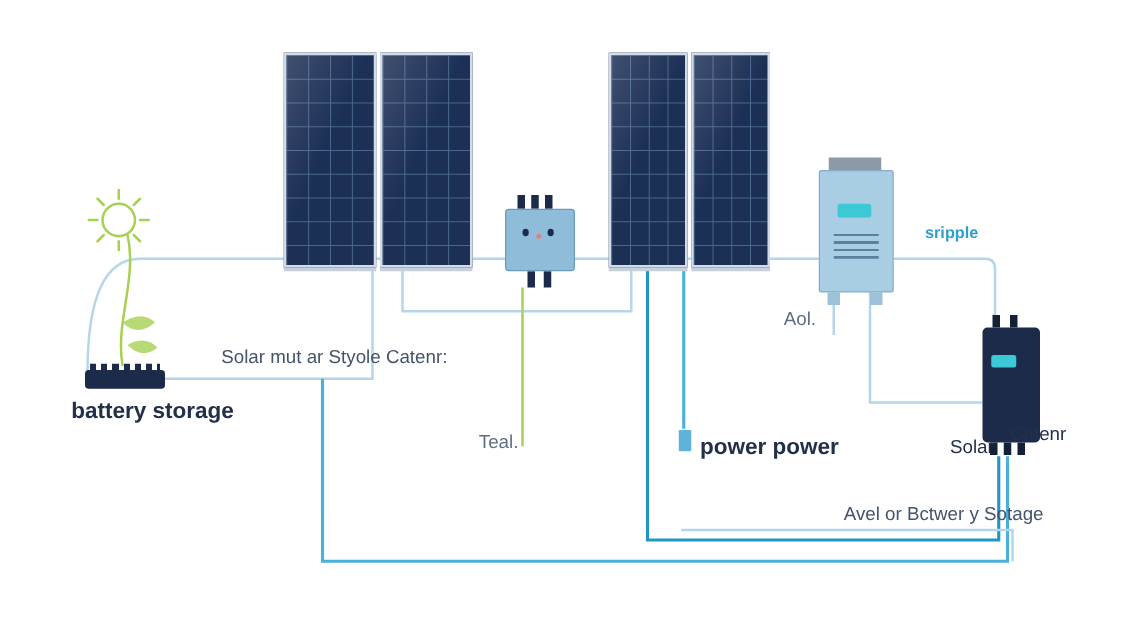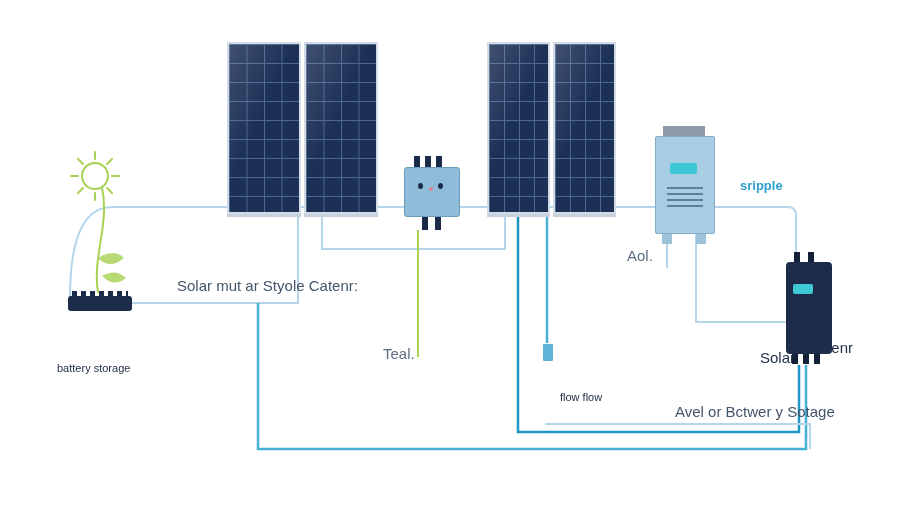--- a/index.html
+++ b/index.html
@@ -2,21 +2,21 @@
 <html style="--panel-dark: #1c2f55; --panel-grid: #49678f; --panel-frame: #d3dce6; --component-blue: #8fbcd9; --inverter-blue: #a9cde2; --cap-gray: #8d99a6; --screen-teal: #3cc8d4; --dark-navy: #1d2b4b; --wire-light: #b5d6ea; --wire-mid: #49b0d8; --wire-strong: #2196c4; --green: #a6d152; --text-dark: #22304a; --text-muted: #5d6d83; --label-blue: #2d9fca;"><head>
 <meta charset="utf-8">
 <style>
   html,body{margin:0;padding:0;background:#fff;}
   .stage{position:relative;width:900px;height:514px;background:#ffffff;overflow:hidden;
          font-family:"Liberation Sans", sans-serif;padding-left:34px;}
   svg.wires{position:absolute;left:0;top:0;z-index:1;}
   .comp{position:absolute;z-index:2;}
   .lbl{position:absolute;z-index:3;white-space:nowrap;font-size:15px;color:var(--text-muted);}
   .lbl.dark{color:var(--text-dark);}
-  .lbl.bold{font-weight:normal;font-size:11px;color:var(--text-dark);margin-top:44px;}
+  .lbl.bold{font-weight:bold;font-size:18px;color:var(--text-dark);}
   .lbl.blue{color:var(--label-blue);font-weight:600;font-size:13px;}
 
   
   .w-light{stroke:var(--wire-light);stroke-width:2;fill:none;}
   .w-mid{stroke:var(--wire-mid);stroke-width:2.5;fill:none;}
   .w-strong{stroke:var(--wire-strong);stroke-width:2.5;fill:none;}
   .w-green{stroke:var(--green);stroke-width:2;fill:none;}
   .plant-stroke{stroke:var(--green);fill:none;stroke-width:2;stroke-linecap:round;}
   .leaf{fill:var(--green);opacity:.8;}
 
@@ -158,18 +158,18 @@
         <i></i>
         <i></i>
       </div>
   </div>
 
   <span class="lbl blue" style="left:740px;top:178px">sripple</span>
   <span class="lbl" style="left:627px;top:247px">Aol.</span>
   <span class="lbl" style="left:177px;top:277px;color:#44546a">Solar mut ar Styole Catenr:</span>
   <span class="lbl bold" style="left:57px;top:318px">battery storage</span>
   <span class="lbl" style="left:383px;top:345px">Teal.</span>
-  <span class="lbl bold" style="left:560px;top:347px">flow flow</span>
+  <span class="lbl bold" style="left:560px;top:347px">power power</span>
   <span class="lbl dark" style="left:760px;top:349px">Solar</span>
   <span class="lbl dark" style="left:808px;top:339px">Catenr</span>
   <span class="lbl" style="left:675px;top:403px;color:#44546a">Avel or Bctwer y Sotage</span>
 
 </div>
 
 </body></html>

